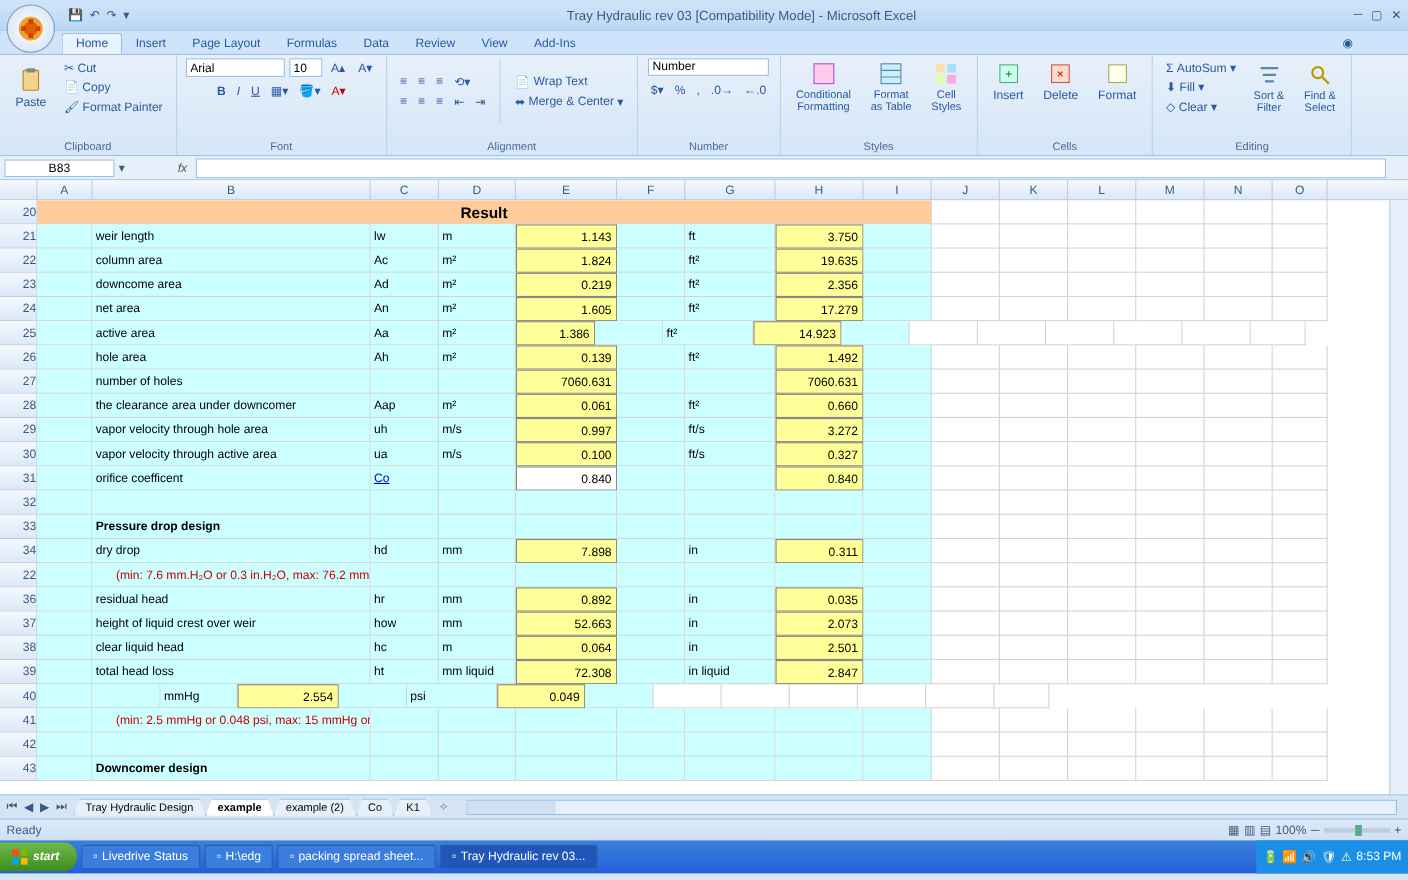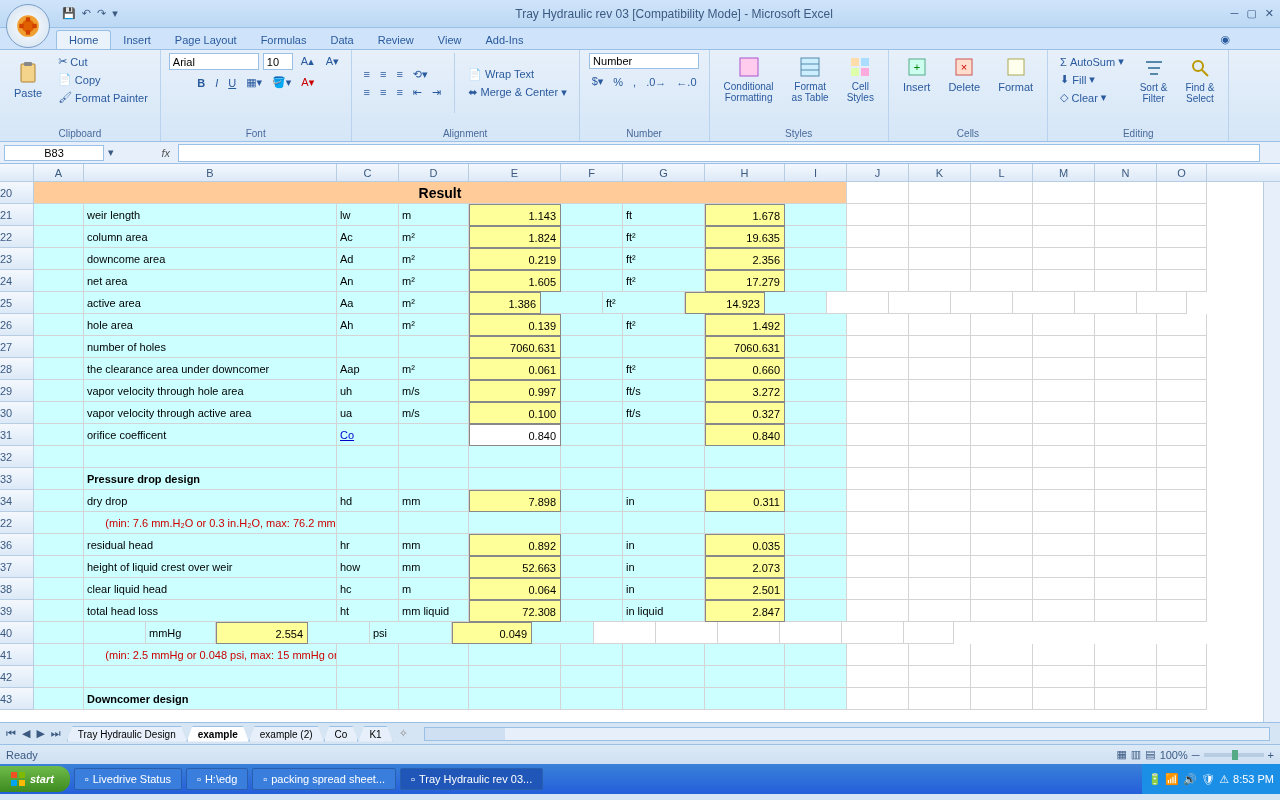--- a/index.html
+++ b/index.html
@@ -26,21 +26,21 @@
 .combo{border:1px solid #9ac0e6;background:#fff;padding:1px 3px;}
 .formula-bar{height:22px;background:#e7f0fa;display:flex;align-items:center;border-bottom:1px solid #9ac0e6;}
 .namebox{width:100px;border:1px solid #9ac0e6;background:#fff;margin:0 4px;padding:1px 4px;text-align:center;}
 .fx{padding:0 8px;font-style:italic;color:#555;}
 .grid-area{position:relative;height:558px;background:#fff;overflow:hidden;}
 .col-headers{display:flex;height:18px;background:linear-gradient(#f4f8fd,#dce9f7);border-bottom:1px solid #b9cde2;}
 .corner{width:34px;border-right:1px solid #b9cde2;background:linear-gradient(#f4f8fd,#dce9f7);}
 .ch{border-right:1px solid #b9cde2;text-align:center;line-height:18px;color:#3b5a82;}
 .rows{height:540px;overflow:hidden;}
 .row{display:flex;height:22px;}
-.rh{width:34px;background:linear-gradient(#f4f8fd,#dce9f7);border-right:1px solid #b9cde2;border-bottom:1px solid #b9cde2;text-align:left;line-height:22px;color:#3b5a82;}
+.rh{width:34px;background:linear-gradient(#f4f8fd,#dce9f7);border-right:1px solid #b9cde2;border-bottom:1px solid #b9cde2;text-align:right;line-height:22px;color:#3b5a82;}
 .cell{border-right:1px solid #d4d4d4;border-bottom:1px solid #d4d4d4;padding:0 3px;line-height:22px;overflow:hidden;white-space:nowrap;}
 .bg-cyan{background:#ccffff;}
 .bg-orange{background:#ffcc99;}
 .val{background:#ffff99;border:1px solid #888;text-align:right;padding-right:4px;}
 .val-plain{background:#fff;border:1px solid #888;text-align:right;padding-right:4px;}
 .link{color:#0000cc;text-decoration:underline;}
 .result-title{font-size:14px;font-weight:bold;text-align:center;}
 .red{color:#cc0000;}
 .bold{font-weight:bold;}
 .sheet-tabs{height:22px;background:#d6e5f3;display:flex;align-items:center;border-top:1px solid #9ac0e6;}
@@ -300,21 +300,21 @@
       </div>
       <div class="row">
         <div class="rh">21</div>
         <div class="cell bg-cyan" style="width: 50px;"></div>
         <div class="cell bg-cyan" style="width: 253px;">weir length</div>
         <div class="cell bg-cyan" style="width: 62px;">lw</div>
         <div class="cell bg-cyan" style="width: 70px;">m</div>
         <div class="cell bg-cyan val" style="width: 92px;">1.143</div>
         <div class="cell bg-cyan" style="width: 62px;"></div>
         <div class="cell bg-cyan" style="width: 82px;">ft</div>
-        <div class="cell bg-cyan val" style="width: 80px;">1.678</div>
+        <div class="cell bg-cyan val" style="width: 80px;">3.750</div>
         <div class="cell bg-cyan" style="width: 62px;"></div>
         <div class="cell" style="width: 62px;"></div>
         <div class="cell" style="width: 62px;"></div>
         <div class="cell" style="width: 62px;"></div>
         <div class="cell" style="width: 62px;"></div>
         <div class="cell" style="width: 62px;"></div>
         <div class="cell" style="width: 50px;"></div>
       </div>
       <div class="row">
         <div class="rh">22</div>

